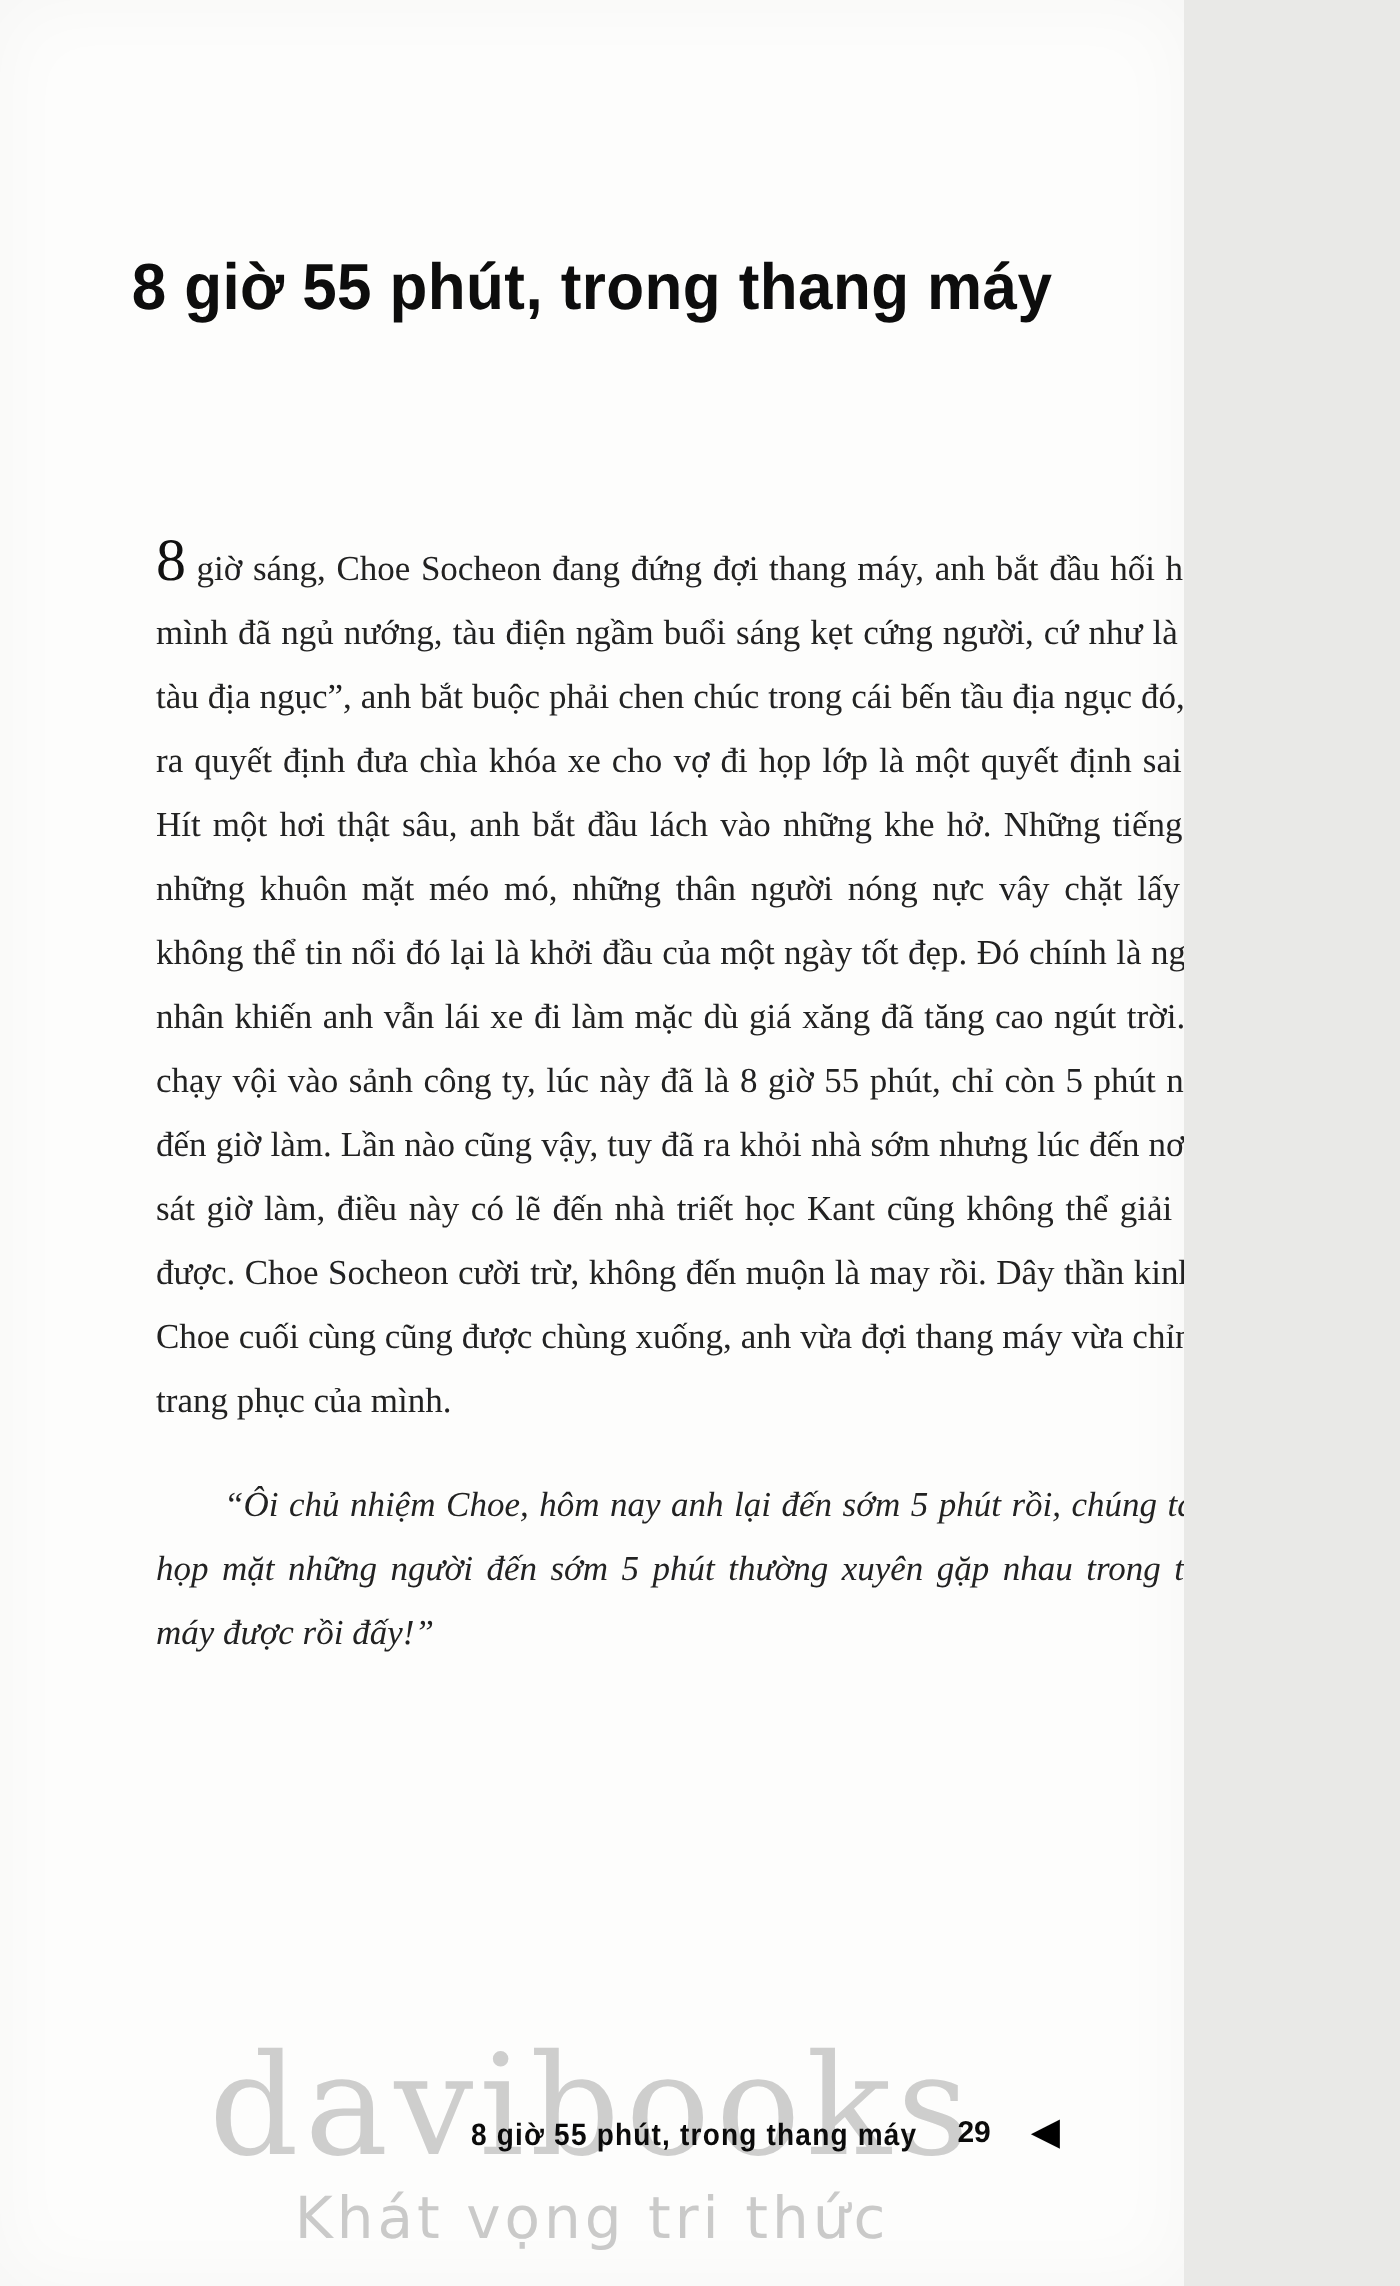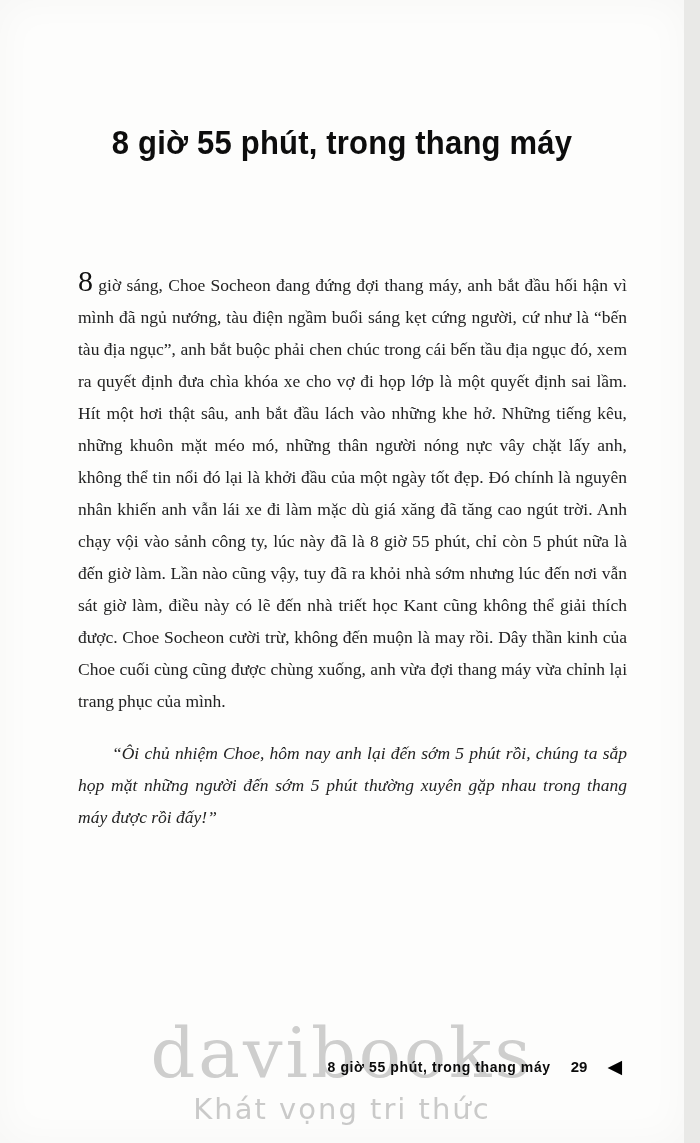--- a/index.html
+++ b/index.html
@@ -1,21 +1,21 @@
 <!DOCTYPE html>
 <html><head>
 <meta charset="utf-8">
 <style>
   * { margin: 0; padding: 0; box-sizing: border-box; }
   html, body { width: 700px; height: 1143px; }
   body { background: #e9e9e7; font-family: "Liberation Serif", serif; }
 
   .page {
     position: relative;
-    width: 684px;
+    width: 592px;
     height: 1143px;
     background: #fdfdfc;
     overflow: hidden;
     color: #1c1c1c;
     box-shadow: inset 0 0 40px rgba(0,0,0,0.03);
   }
 
   .chapter-title {
     position: absolute;
     top: 126px;

